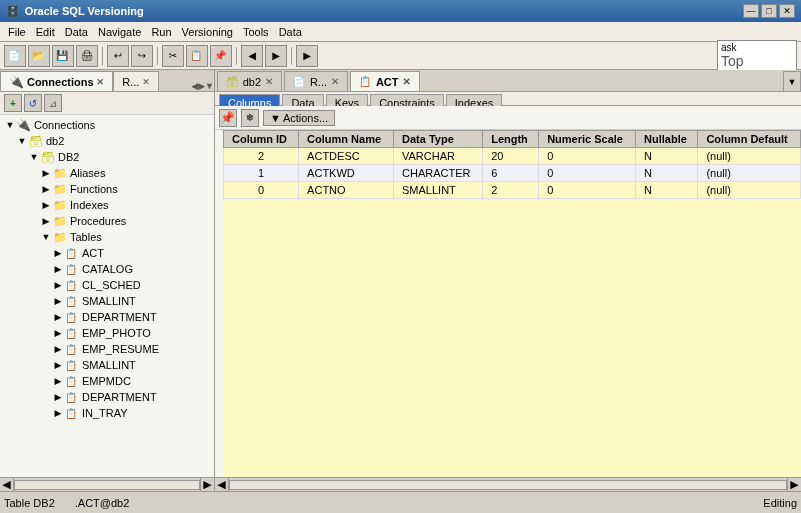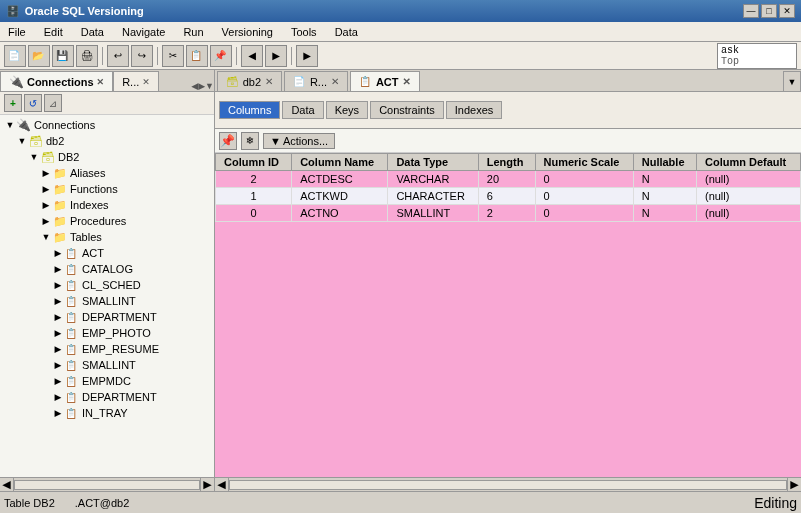--- a/index.html
+++ b/index.html
@@ -5,21 +5,21 @@
     * { margin: 0; padding: 0; box-sizing: border-box; }
     body { font-family: 'Segoe UI', Tahoma, Geneva, Verdana, sans-serif; font-size: 11px; background: #d4d0c8; color: #000; user-select: none; }
 
     
     .title-bar { background: linear-gradient(to bottom, #4a7fb5, #2d5fa0); color: white; padding: 3px 6px; display: flex; align-items: center; justify-content: space-between; height: 22px; }
     .title-bar-left { display: flex; align-items: center; gap: 5px; font-size: 11px; font-weight: bold; }
     .title-bar-right { display: flex; gap: 2px; }
     .title-btn { background: #d4d0c8; border: 1px solid #888; width: 16px; height: 14px; font-size: 9px; display: flex; align-items: center; justify-content: center; cursor: pointer; color: #000; }
 
     
-    .menu-bar { background: #f0ece4; border-bottom: 1px solid #999; padding: 2px 4px; display: flex; gap: 10px; height: 20px; align-items: center; }
+    .menu-bar { background: #f0ece4; border-bottom: 1px solid #999; padding: 2px 4px; display: flex; gap: 2px; height: 20px; align-items: center; }
     .menu-item { padding: 1px 4px; cursor: pointer; font-size: 11px; }
 
     
     .toolbar { background: #f0ece4; border-bottom: 1px solid #999; padding: 2px 4px; display: flex; align-items: center; gap: 2px; height: 28px; }
     .tb-btn { background: #d4d0c8; border: 1px solid #888; width: 22px; height: 22px; display: flex; align-items: center; justify-content: center; cursor: pointer; font-size: 10px; }
     .tb-sep { width: 1px; height: 18px; background: #999; margin: 0 2px; }
 
     
     .main-content { display: flex; height: calc(513px - 22px - 20px - 28px - 22px); }
 
@@ -45,41 +45,41 @@
     .icon-folder { color: #f0c040; font-size: 11px; }
 
     
     .right-panel { flex: 1; display: flex; flex-direction: column; background: #f5f5f0; overflow: hidden; }
     .editor-tabs { display: flex; background: #d4d0c8; border-bottom: 1px solid #999; height: 22px; align-items: flex-end; padding-left: 2px; }
     .editor-tab { padding: 2px 8px; background: #d4d0c8; border: 1px solid #999; border-bottom: none; font-size: 11px; cursor: pointer; display: flex; align-items: center; gap: 4px; height: 20px; margin-right: 2px; }
     .editor-tab.active { background: #f5f5f0; font-weight: bold; }
     .editor-tab-close { font-size: 10px; cursor: pointer; color: #555; }
     .editor-tab-scroll { background: #d4d0c8; border: 1px solid #999; border-bottom: none; width: 18px; height: 20px; display: flex; align-items: center; justify-content: center; font-size: 9px; cursor: pointer; margin-left: auto; }
 
-    .content-tabs { display: flex; background: #f0ece4; border-bottom: 1px solid #999; padding: 2px 4px; gap: 2px; height: 37px; align-items: center; }
+    .content-tabs { display: flex; background: #f0ece4; border-bottom: 1px solid #999; padding: 2px 4px; gap: 2px; height: 14px; align-items: flex-start; }
     .content-tab { padding: 1px 8px; background: #d4d0c8; border: 1px solid #999; font-size: 11px; cursor: pointer; height: 18px; display: flex; align-items: center; }
     .content-tab.active { background: #316ac5; color: white; }
 
     .content-toolbar { display: flex; align-items: center; gap: 4px; padding: 2px 4px; border-bottom: 1px solid #ccc; background: #f5f5f0; height: 24px; }
     .ct-btn { background: #d4d0c8; border: 1px solid #888; width: 18px; height: 18px; display: flex; align-items: center; justify-content: center; cursor: pointer; font-size: 10px; }
     .actions-btn { background: #d4d0c8; border: 1px solid #888; padding: 1px 6px; font-size: 11px; cursor: pointer; display: flex; align-items: center; gap: 2px; }
 
     
-    .table-area { flex: 1; overflow: auto; background: #f9a8d4; }
+    .table-area { flex: 1; overflow: auto; background: #fef9c3; margin-left: 8px; }
     table { width: 100%; border-collapse: collapse; font-size: 11px; }
     thead { background: #d4d0c8; }
     th { border: 1px solid #999; padding: 2px 8px; text-align: left; font-weight: bold; font-size: 11px; white-space: nowrap; }
     td { border: 1px solid #ddd; padding: 2px 8px; white-space: nowrap; }
     tr:nth-child(even) td { background: #f0f0f8; }
     .col-id { text-align: center; }
 
     
     .status-bar { background: #d4d0c8; border-top: 1px solid #999; height: 22px; display: flex; align-items: center; padding: 0 4px; gap: 20px; font-size: 11px; }
     .status-item { font-size: 11px; }
-    .status-right { margin-left: auto; font-size: 14px; }
+    .status-right { margin-left: auto; font-size: 11px; }
 
     
     .h-scroll { height: 14px; background: #d4d0c8; border-top: 1px solid #999; display: flex; align-items: center; }
     .scroll-track { flex: 1; height: 10px; background: #e8e4dc; border: 1px solid #999; }
   </style>
 </head>
 <body>
 
 <div class="title-bar">
   <div class="title-bar-left">
@@ -114,23 +114,23 @@
   <div class="tb-btn" title="Redo">↪</div>
   <div class="tb-sep"></div>
   <div class="tb-btn" title="Cut">✂</div>
   <div class="tb-btn" title="Copy">📋</div>
   <div class="tb-btn" title="Paste">📌</div>
   <div class="tb-sep"></div>
   <div class="tb-btn" title="Back">◀</div>
   <div class="tb-btn" title="Forward">▶</div>
   <div class="tb-sep"></div>
   <div class="tb-btn" title="Run">▶</div>
-  <div style="display:flex; flex-direction:column; margin-left: auto; border: 1px solid #888; background: white; padding: 1px 3px; width: 80px; font-family: Liberation Mono, monospace;">
+  <div style="display:flex; flex-direction:column; margin-left: auto; border: 1px solid #888; background: white; padding: 1px 3px; width: 80px;">
     <div style="font-size:10px; color:#000;">ask</div>
-    <div style="font-size:10px; color:#555;">Top</div>
+    <div style="font-size:14px; color:#555;">Top</div>
   </div>
 </div>
 
 <div class="main-content">
 
   <div class="left-panel">
     <div class="panel-tabs">
       <div class="panel-tab active">
         <span style="color:#4080ff; font-size:12px;">🔌</span>
         <span>Connections</span>

